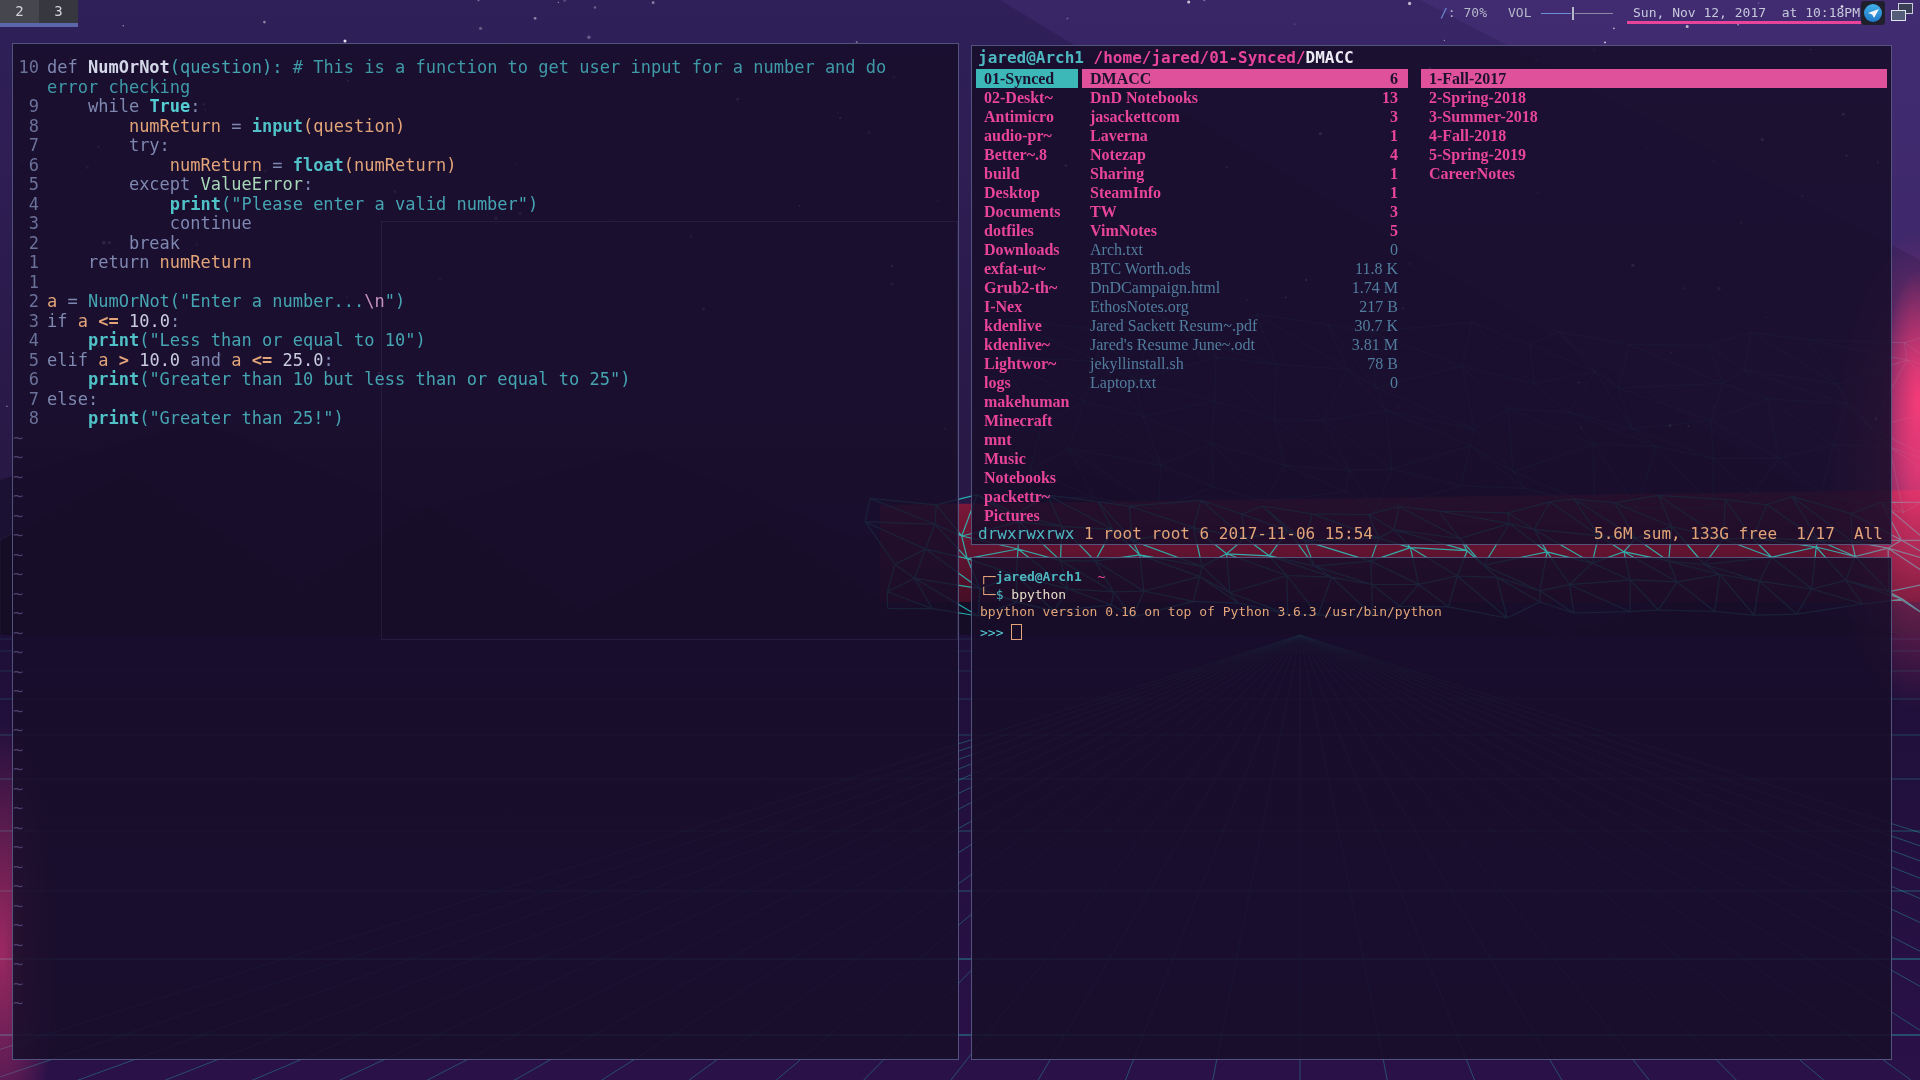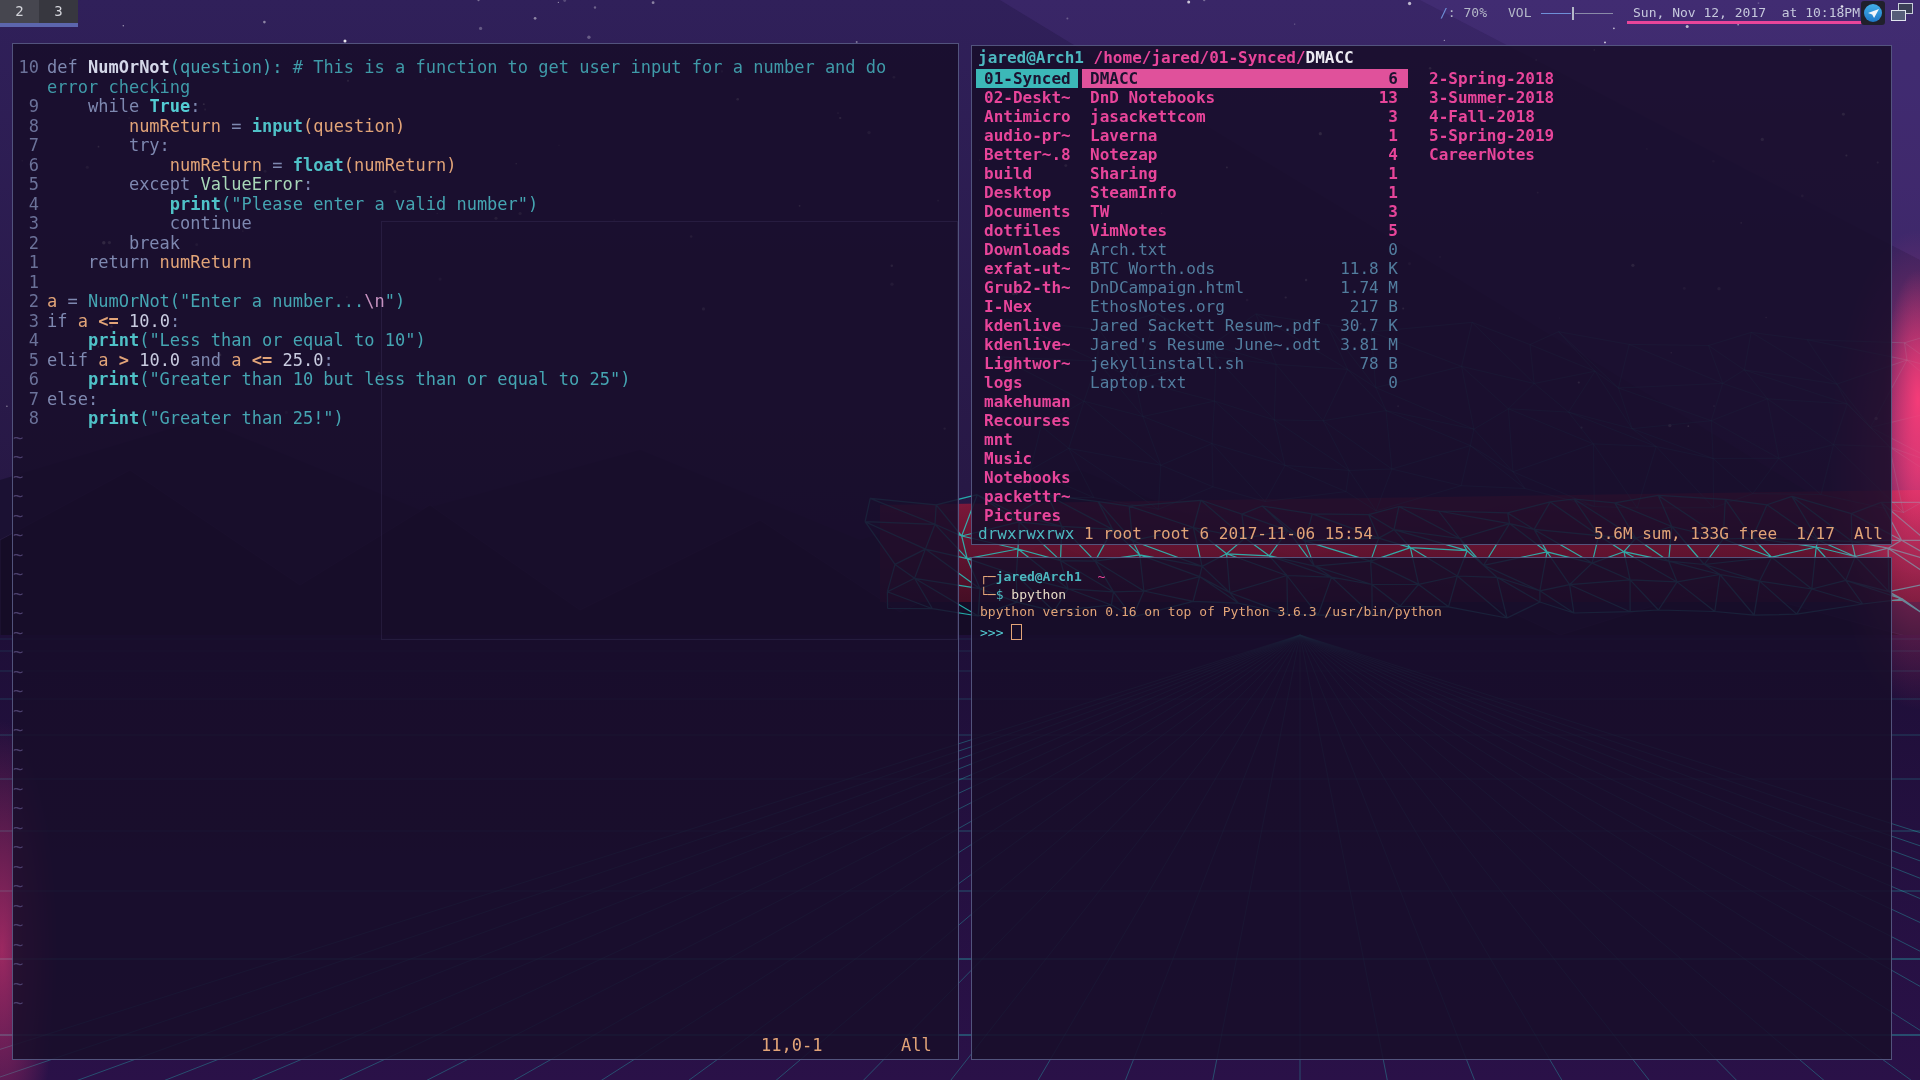--- a/index.html
+++ b/index.html
@@ -66,21 +66,21 @@
 
   
   .rg-header{position:absolute;left:6px;top:2px;height:20px;line-height:20px;font-size:16px;
              font-weight:bold;white-space:pre;}
   .rg-host{color:var(--host);} .rg-path{color:var(--pink);} .rg-cur{color:#eceaf2;}
   .rg-col{position:absolute;top:23px;}
   .rg-col1{left:4px;width:102px;}
   .rg-col2{left:110px;width:326px;}
   .rg-col3{left:449px;width:466px;}
   .rg-row{height:19px;line-height:19px;font-size:16px;white-space:pre;display:flex;
-          font-weight:bold;overflow:hidden;}
+          font-weight:bold;overflow:hidden;font-family:Liberation Serif, serif;}
   .rg-row .nm{padding-left:8px;flex:1;overflow:hidden;}
   .rg-row .inf{padding-right:10px;text-align:right;}
   .rg-dir{color:var(--pink);}
   .rg-file{color:var(--steel);font-weight:normal;}
   .rg-row.sel-pink{background:var(--pink-sel);}
   .rg-row.sel-pink .nm,.rg-row.sel-pink .inf{color:var(--sel-text);}
   .rg-row.sel-teal{background:var(--teal);}
   .rg-row.sel-teal .nm{color:var(--sel-text);}
   .rg-footer-left{position:absolute;left:6px;bottom:1px;height:19px;line-height:19px;
                   font-size:16px;white-space:pre;}
@@ -359,24 +359,20 @@
         <div class="ed-row"><span class="ed-tilde">~</span></div>
         <div class="ed-row"><span class="ed-tilde">~</span></div>
         <div class="ed-row"><span class="ed-tilde">~</span></div>
         <div class="ed-row"><span class="ed-tilde">~</span></div>
         <div class="ed-row"><span class="ed-tilde">~</span></div>
         <div class="ed-row"><span class="ed-tilde">~</span></div>
         <div class="ed-row"><span class="ed-tilde">~</span></div>
         <div class="ed-row"><span class="ed-tilde">~</span></div>
       </div>
     <div class="ed-artifact"></div>
-    <div class="ed-status">
-      <span class="ed-pos">11,0-1</span>
-      <span class="ed-all">All</span>
-    </div>
   </div>
 
   <div class="window ranger">
     <div class="rg-header"><span class="rg-host">jared@Arch1</span><span class="rg-path"> /home/jared/01-Synced/</span><span class="rg-cur">DMACC</span></div>
     <div class="rg-col rg-col1" id="rg-col1">
         <div class="rg-row sel-teal"><span class="nm rg-dir">01-Synced</span></div>
         <div class="rg-row"><span class="nm rg-dir">02-Deskt~</span></div>
         <div class="rg-row"><span class="nm rg-dir">Antimicro</span></div>
         <div class="rg-row"><span class="nm rg-dir">audio-pr~</span></div>
         <div class="rg-row"><span class="nm rg-dir">Better~.8</span></div>
@@ -386,21 +382,21 @@
         <div class="rg-row"><span class="nm rg-dir">dotfiles</span></div>
         <div class="rg-row"><span class="nm rg-dir">Downloads</span></div>
         <div class="rg-row"><span class="nm rg-dir">exfat-ut~</span></div>
         <div class="rg-row"><span class="nm rg-dir">Grub2-th~</span></div>
         <div class="rg-row"><span class="nm rg-dir">I-Nex</span></div>
         <div class="rg-row"><span class="nm rg-dir">kdenlive</span></div>
         <div class="rg-row"><span class="nm rg-dir">kdenlive~</span></div>
         <div class="rg-row"><span class="nm rg-dir">Lightwor~</span></div>
         <div class="rg-row"><span class="nm rg-dir">logs</span></div>
         <div class="rg-row"><span class="nm rg-dir">makehuman</span></div>
-        <div class="rg-row"><span class="nm rg-dir">Recourses</span></div>
+        <div class="rg-row"><span class="nm rg-dir">Minecraft</span></div>
         <div class="rg-row"><span class="nm rg-dir">mnt</span></div>
         <div class="rg-row"><span class="nm rg-dir">Music</span></div>
         <div class="rg-row"><span class="nm rg-dir">Notebooks</span></div>
         <div class="rg-row"><span class="nm rg-dir">packettr~</span></div>
         <div class="rg-row"><span class="nm rg-dir">Pictures</span></div>
       </div>
     <div class="rg-col rg-col2" id="rg-col2">
         <div class="rg-row sel-pink"><span class="nm rg-dir">DMACC</span><span class="inf rg-dir">6</span></div>
         <div class="rg-row"><span class="nm rg-dir">DnD Notebooks</span><span class="inf rg-dir">13</span></div>
         <div class="rg-row"><span class="nm rg-dir">jasackettcom</span><span class="inf rg-dir">3</span></div>
@@ -413,20 +409,21 @@
         <div class="rg-row"><span class="nm rg-file">Arch.txt</span><span class="inf rg-file">0</span></div>
         <div class="rg-row"><span class="nm rg-file">BTC Worth.ods</span><span class="inf rg-file">11.8 K</span></div>
         <div class="rg-row"><span class="nm rg-file">DnDCampaign.html</span><span class="inf rg-file">1.74 M</span></div>
         <div class="rg-row"><span class="nm rg-file">EthosNotes.org</span><span class="inf rg-file">217 B</span></div>
         <div class="rg-row"><span class="nm rg-file">Jared Sackett Resum~.pdf</span><span class="inf rg-file">30.7 K</span></div>
         <div class="rg-row"><span class="nm rg-file">Jared's Resume June~.odt</span><span class="inf rg-file">3.81 M</span></div>
         <div class="rg-row"><span class="nm rg-file">jekyllinstall.sh</span><span class="inf rg-file">78 B</span></div>
         <div class="rg-row"><span class="nm rg-file">Laptop.txt</span><span class="inf rg-file">0</span></div>
       </div>
     <div class="rg-col rg-col3" id="rg-col3">
+        <div class="rg-row sel-pink"><span class="nm rg-dir">1-Fall-2017</span></div>
         <div class="rg-row"><span class="nm rg-dir">2-Spring-2018</span></div>
         <div class="rg-row"><span class="nm rg-dir">3-Summer-2018</span></div>
         <div class="rg-row"><span class="nm rg-dir">4-Fall-2018</span></div>
         <div class="rg-row"><span class="nm rg-dir">5-Spring-2019</span></div>
         <div class="rg-row"><span class="nm rg-dir">CareerNotes</span></div>
       </div>
     <div class="rg-footer-left"><span class="rg-perm">drwxrwxrwx</span><span class="rg-meta"> 1 root root 6 2017-11-06 15:54</span></div>
     <div class="rg-footer-right">5.6M sum, 133G free  1/17  All</div>
   </div>
 

